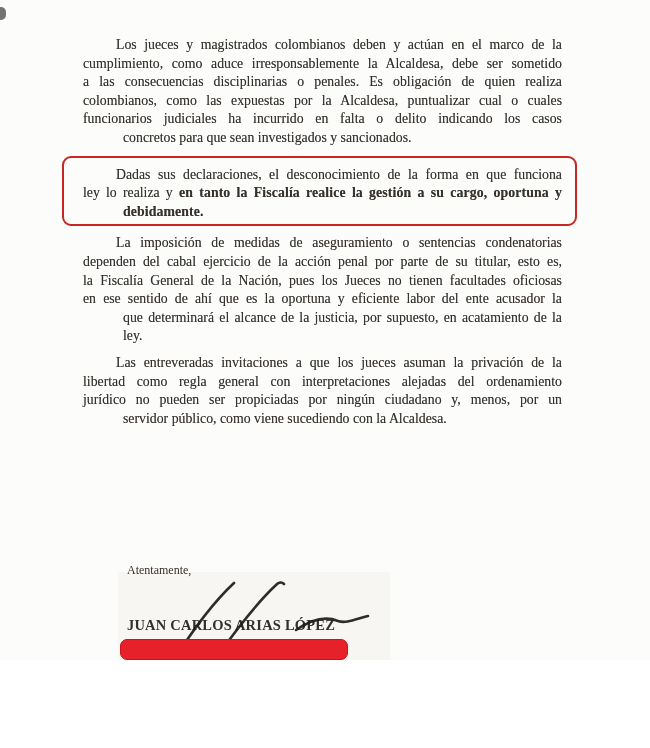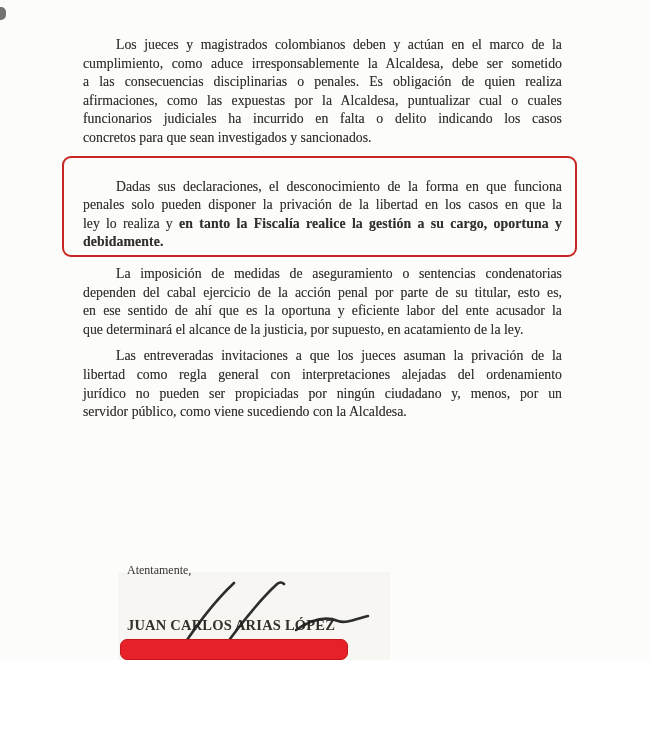--- a/index.html
+++ b/index.html
@@ -25,25 +25,25 @@
     position:absolute;left:0;top:7px;width:6px;height:13px;
     background:#5a5a58;border-radius:0 5px 5px 0;opacity:.85;
   }
   .letter-body{
     position:absolute;left:83px;top:36px;width:479px;
     font-size:13.8px;line-height:18.6px;
     text-shadow:0 0 .5px rgba(45,42,38,.45);
   }
   .para{margin:0 0 8px 0;}
   .line{text-align:justify;text-align-last:justify;white-space:normal;}
-  .line.last{text-align-last:left;}
+  .line.last{text-align-last:left;margin-left:40px;}
   .line:first-child{text-indent:33px;}
   .para.boxed{
     margin-left:-21px;margin-right:-15px;
-    padding:20px 13px 3px 19px;
+    padding:8px 13px 3px 19px;
     border:2px solid var(--box-border);
     border-radius:9px;
   }
   .para.boxed b{letter-spacing:.1px;}
   .sig-panel{
     position:absolute;left:118px;top:572px;width:272px;height:142px;
     background:var(--panel-bg);
     z-index:1;
   }
   .closing{
@@ -77,33 +77,33 @@
 
 <div class="page">
 
   <div class="scan-smudge"></div>
 
   <div class="letter-body" id="letter-paragraphs">
       <div class="para">
         <div class="line"><span>Los jueces y magistrados colombianos deben y actúan en el marco de la</span></div>
         <div class="line"><span>cumplimiento, como aduce irresponsablemente la Alcaldesa, debe ser sometido</span></div>
         <div class="line"><span>a las consecuencias disciplinarias o penales.  Es obligación de quien realiza</span></div>
-        <div class="line"><span>afirmaciones, como las expuestas por la Alcaldesa, puntualizar cual o cuales</span></div>
+        <div class="line"><span>colombianos, como las expuestas por la Alcaldesa, puntualizar cual o cuales</span></div>
         <div class="line"><span>funcionarios judiciales ha incurrido en falta o delito indicando los casos</span></div>
         <div class="line last"><span>concretos para que sean investigados y sancionados.</span></div>
       </div>
       <div class="para boxed">
         <div class="line"><span>Dadas sus declaraciones, el desconocimiento de la forma en que funciona</span></div>
-        <div class="line"><span>penales solo pueden disponer la privación de la libertad en los casos en que la</span></div>
         <div class="line"><span>ley lo realiza y </span><b>en tanto la Fiscalía realice la gestión a su cargo, oportuna y</b></div>
         <div class="line last"><b>debidamente.</b></div>
       </div>
       <div class="para">
         <div class="line"><span>La imposición de medidas de aseguramiento o sentencias condenatorias</span></div>
         <div class="line"><span>dependen del cabal ejercicio de la acción penal por parte de su titular, esto es,</span></div>
+        <div class="line"><span>la Fiscalía General de la Nación, pues los Jueces no tienen facultades oficiosas</span></div>
         <div class="line"><span>en ese sentido de ahí que es la oportuna y eficiente labor del ente acusador la</span></div>
         <div class="line last"><span>que determinará el alcance de la justicia, por supuesto, en acatamiento de la ley.</span></div>
       </div>
       <div class="para">
         <div class="line"><span>Las entreveradas invitaciones a que los jueces asuman la privación de la</span></div>
         <div class="line"><span>libertad como regla general con interpretaciones alejadas del ordenamiento</span></div>
         <div class="line"><span>jurídico no pueden ser propiciadas por ningún ciudadano y, menos, por un</span></div>
         <div class="line last"><span>servidor público, como viene sucediendo con la Alcaldesa.</span></div>
       </div>
     </div>

